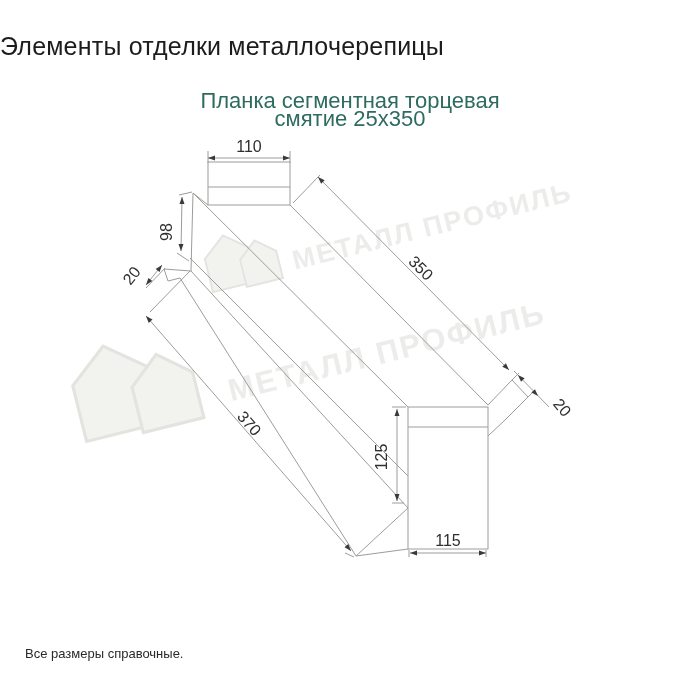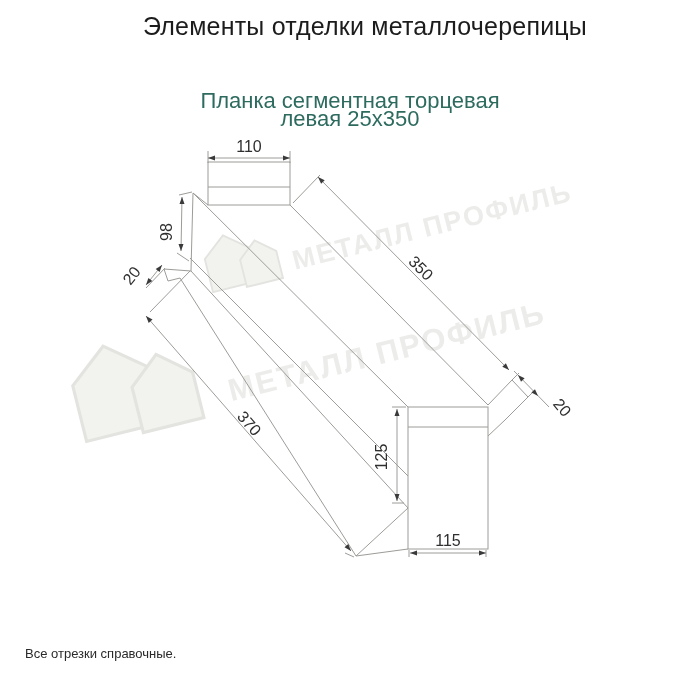--- a/index.html
+++ b/index.html
@@ -11,21 +11,21 @@
     --watermark-stroke:#e3e3e0;
     --title-color:#1c1c1c;
     --footer-color:#2a2a2a;
   }
   html,body{margin:0;padding:0;}
   body{
     width:700px;height:700px;position:relative;background:#ffffff;
     font-family:"Liberation Sans", sans-serif;overflow:hidden;
   }
   .page-title{
-    position:absolute;top:12px;left:0;width:587px;text-align:right;
+    position:absolute;top:32px;left:0;width:587px;text-align:left;
     font-size:25px;color:var(--title-color);letter-spacing:0.2px;
   }
   .subtitle{
     position:absolute;top:92px;left:0;width:700px;text-align:center;
     font-size:22px;line-height:18px;color:var(--subtitle-color);
   }
   .footer{
     position:absolute;top:645px;left:25px;
     font-size:13px;line-height:18px;color:var(--footer-color);
   }
@@ -152,18 +152,18 @@
     <path class="arrow" d="M410,553 L417,550.5 L417,555.5 Z"></path>
     <path class="arrow" d="M486,553 L479,550.5 L479,555.5 Z"></path>
     <text class="dimtext" x="448" y="546" text-anchor="middle">115</text>
   </g>
 </svg>
 
 <div class="page-title">Элементы отделки металлочерепицы</div>
 
 <div class="subtitle">
   <div>Планка сегментная торцевая</div>
-  <div>левая 25х350</div>
+  <div>смятие 25х350</div>
 </div>
 
 <div class="footer">
-  <div>Все отрезки справочные.</div>
+  <div>Все размеры справочные.</div>
 </div>
 
 </body></html>

